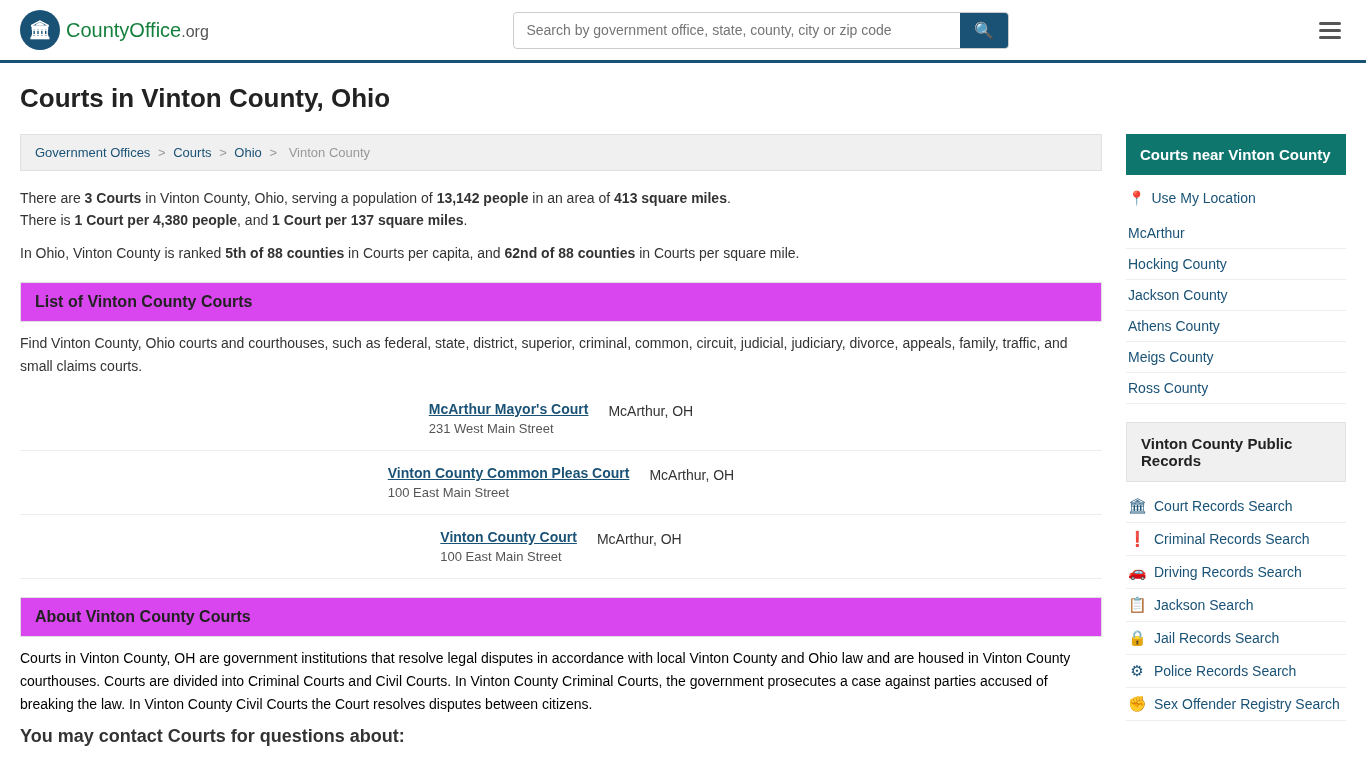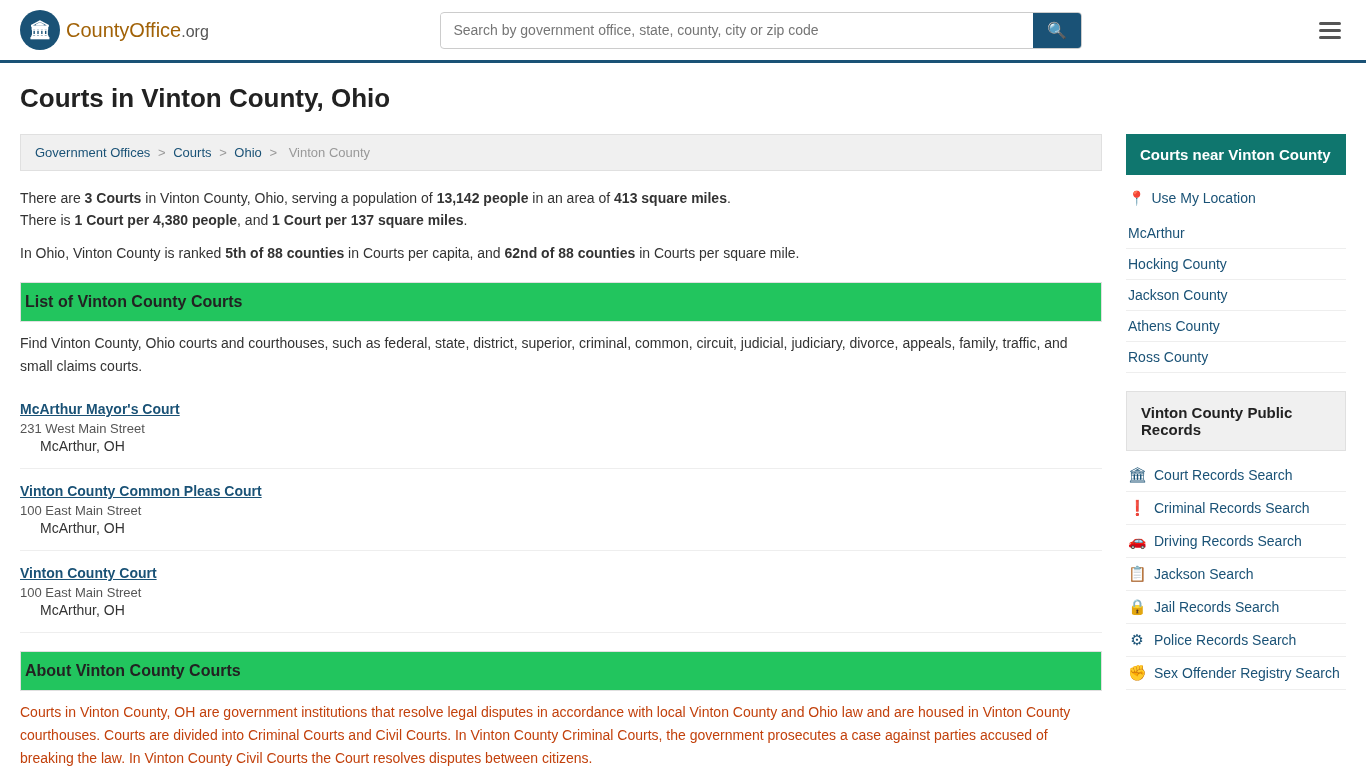--- a/index.html
+++ b/index.html
@@ -30,30 +30,30 @@
       color: white;
       font-size: 18px;
       font-weight: bold;
     }
     .logo-text {
       font-size: 20px;
       font-weight: bold;
       color: #1a5276;
     }
     .logo-text span {
-      color: #a16207;
+      color: #15803d;
       font-weight: normal;
     }
     .search-bar {
       display: flex;
       align-items: center;
       border: 1px solid #ccc;
       border-radius: 4px;
       overflow: hidden;
-      width: 642px;
+      width: 496px;
     }
     .search-bar input {
       border: none;
       outline: none;
       padding: 8px 12px;
       font-size: 14px;
       width: 100%;
       color: #999;
     }
     .search-bar button {
@@ -127,37 +127,36 @@
     .stats-text {
       font-size: 14px;
       line-height: 1.6;
       margin-bottom: 10px;
       color: #333;
     }
     .stats-text strong { font-weight: bold; }
 
     
     .section-header {
-      background: #22c55e;
-      padding: 10px 4px;
+      background: #d946ef;
+      padding: 10px 14px;
       font-size: 16px;
       font-weight: bold;
       color: #222;
       margin: 18px 0 10px 0;
       border: 1px solid #e0e0e0;
     }
 
     
     .court-entry {
       display: flex;
-      justify-content: flex-start;
+      justify-content: center;
       align-items: flex-start;
       padding: 14px 0;
       border-bottom: 1px solid #eee;
-      flex-direction: column;
     }
     .court-entry .court-info .court-name {
       font-size: 14px;
       font-weight: bold;
       color: #1a5276;
       text-decoration: underline;
       cursor: pointer;
     }
     .court-entry .court-info .court-address {
       font-size: 13px;
@@ -169,21 +168,21 @@
       color: #333;
       white-space: nowrap;
       margin-left: 20px;
       padding-top: 2px;
     }
 
     
     .about-text {
       font-size: 14px;
       line-height: 1.65;
-      color: #c2410c;
+      color: #000000;
       margin-bottom: 1px;
     }
     .contact-bold {
       font-size: 18px;
       font-weight: bold;
       margin-top: 10px;
     }
 
     
     .sidebar-section-title {
@@ -331,20 +330,21 @@
 
     <a class="use-location-link" href="#">
       <span class="link-icon">📍</span>
       <span>Use My Location</span>
     </a>
 
     <a class="sidebar-link" href="#">McArthur</a>
     <a class="sidebar-link" href="#">Hocking County</a>
     <a class="sidebar-link" href="#">Jackson County</a>
     <a class="sidebar-link" href="#">Athens County</a>
+    <a class="sidebar-link" href="#">Meigs County</a>
     <a class="sidebar-link" href="#">Ross County</a>
 
     <div class="sidebar-section-records">
       <div class="sidebar-section-records-title">Vinton County Public Records</div>
 
       <a class="sidebar-record-link" href="#">
         <span class="link-icon">🏛</span>
         <span>Court Records Search</span>
       </a>
       <a class="sidebar-record-link" href="#">

